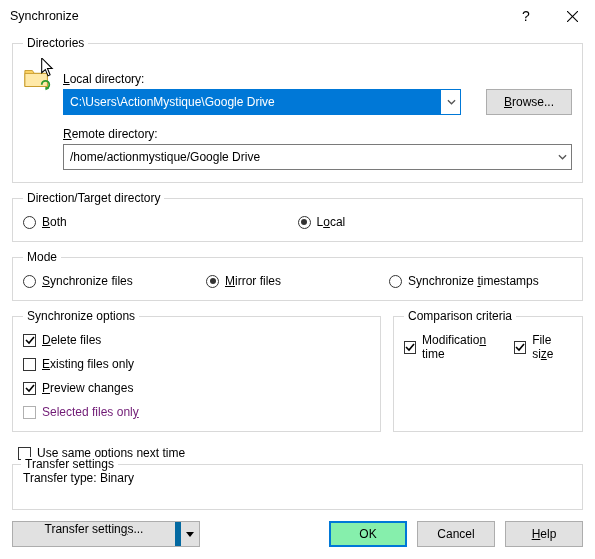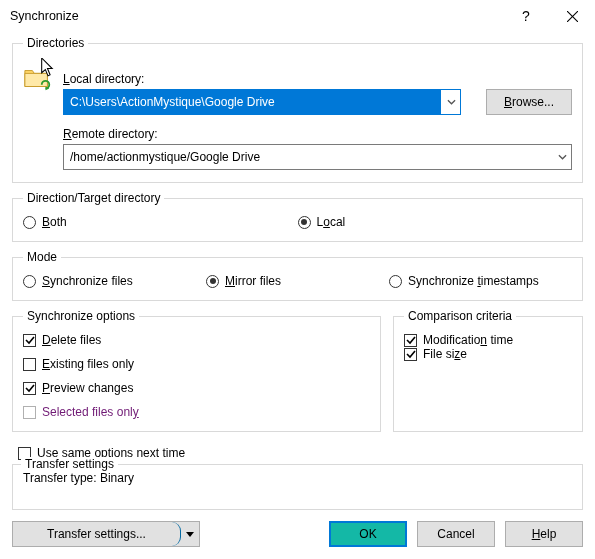--- a/index.html
+++ b/index.html
@@ -109,33 +109,32 @@
     height: 26px;
     min-width: 86px;
     padding: 0 12px;
     border: 1px solid #adadad;
     background: #e1e1e1;
     font: inherit;
     cursor: default;
     display:inline-flex; align-items:center; justify-content:center;
   }
   .btn.browse { width: 86px; height:26px; }
-  .btn.default { border: 2px solid #0078d7; background:#14b8a6; }
+  .btn.default { border: 2px solid #0078d7; background:#86efac; }
   .btn.split {
     padding:0;
     min-width: unset;
     width: 188px;
     display:flex;
   }
   .btn.split .main {
     flex: 1 1 auto;
-    display:flex; align-items:center; justify-content:center;
-    border-right:1px solid #0369a1;
+    display:flex; justify-content:center;
+    border-right:6px solid #0369a1;
     height:100%;
-    border-radius:9px;
   }
   .btn.split .drop {
     width:18px; display:flex; align-items:center; justify-content:center;
   }
 
   
   .radio, .check {
     display:flex; align-items:center; gap:6px;
     cursor: default;
   }
@@ -319,21 +318,21 @@
           </div>
           <div class="check disabled">
             <span class="box"></span>
             <span><span>Selected files onl</span><span class="accel">y</span></span>
           </div>
         </div>
       </fieldset>
 
       <fieldset class="group">
         <legend>Comparison criteria</legend>
-        <div style="display:flex; flex-direction:column; ">
+        <div style="display:flex; flex-direction:row; gap:10px;">
           <div class="check checked">
             <span class="box">
                 <svg viewBox="0 0 10 10">
                   <polyline points="1,5 4,8 9,2" fill="none" stroke="#000" stroke-width="1.6"></polyline>
                 </svg>
               </span>
             <span><span>Modificatio</span><span class="accel">n</span><span> time</span></span>
           </div>
           <div class="check checked">
             <span class="box">

